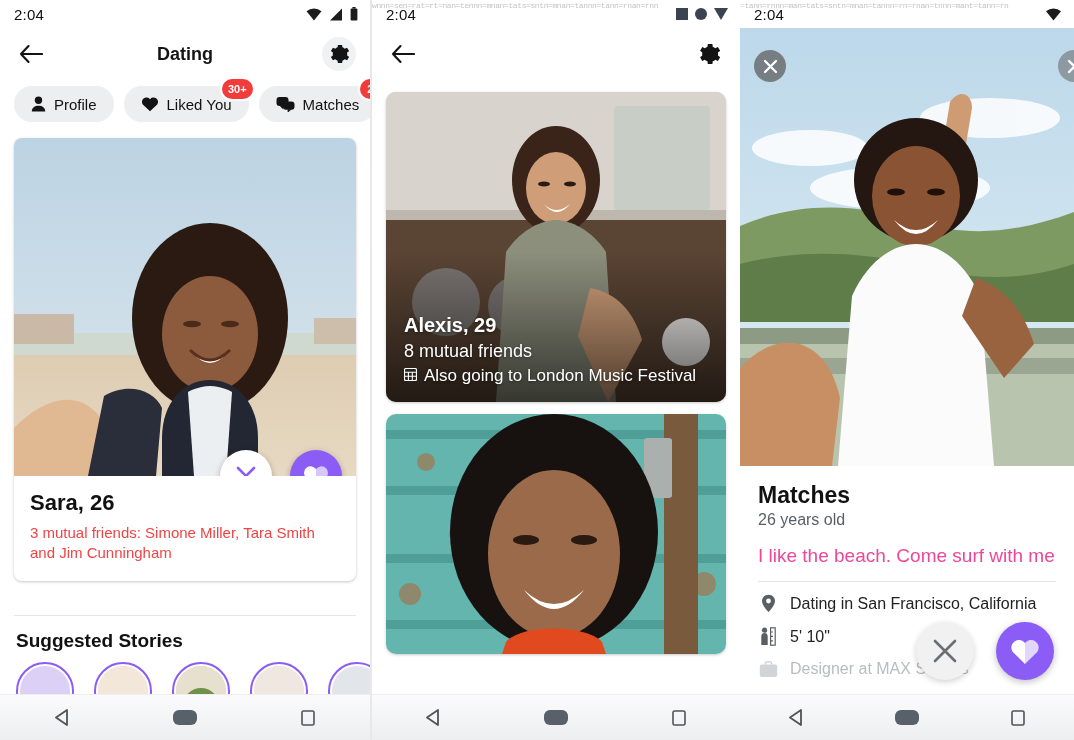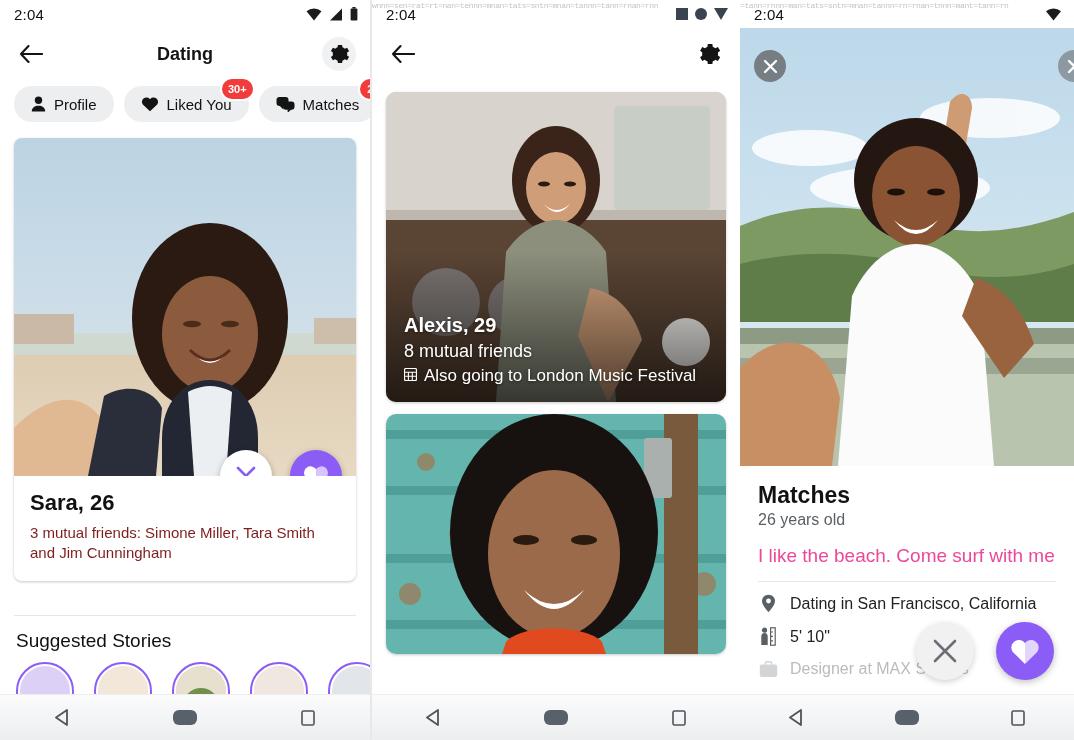--- a/index.html
+++ b/index.html
@@ -77,34 +77,34 @@
 
   
   .pcard {
     margin: 6px 14px 0; border-radius:8px; background:#fff;
     box-shadow: 0 1px 3px rgba(0,0,0,.22);
     overflow:hidden; position:relative;
   }
   .pcard .photo { height: 338px; position:relative; overflow:hidden; }
   .pcard .meta { padding: 14px 16px 18px; }
   .pcard .name { font-size:22px; font-weight:bold; color:#111; margin-bottom:7px;}
-  .pcard .sub { font-size:15px; color:#7f1d1d; line-height:20px; }
+  .pcard .sub { font-size:15px; color:#ef4444; line-height:20px; }
 
   .actions {
     position:absolute; right:14px; bottom:-26px; display:flex; gap:18px; z-index:12;
   }
   .fab {
     width:52px; height:52px; border-radius:50%; border:0; cursor:pointer;
     display:flex; align-items:center; justify-content:center;
   }
   .fab.white { background:#fff; box-shadow:0 2px 6px rgba(0,0,0,.28); }
   .fab.purple { background:#8b5cf6; box-shadow:0 2px 6px rgba(0,0,0,.28); }
 
   .divider { height:1px; background:#e4e6e8; margin: 34px 14px 0; }
-  .section-title { font-size:19px; font-weight:normal; color:#111; padding: 14px 16px 10px; }
+  .section-title { font-size:19px; font-weight:bold; color:#111; padding: 14px 16px 10px; }
   .stories { display:flex; gap:20px; padding: 0 16px; }
   .story {
     width:58px; height:58px; border-radius:50%; flex:0 0 58px;
     border:2px solid #8b5cf6; padding:2px; background:#fff;
   }
   .story > span { display:block; width:100%; height:100%; border-radius:50%; }
 
   
   .ecard {
     margin: 12px 14px 0; border-radius:10px; overflow:hidden; position:relative;

